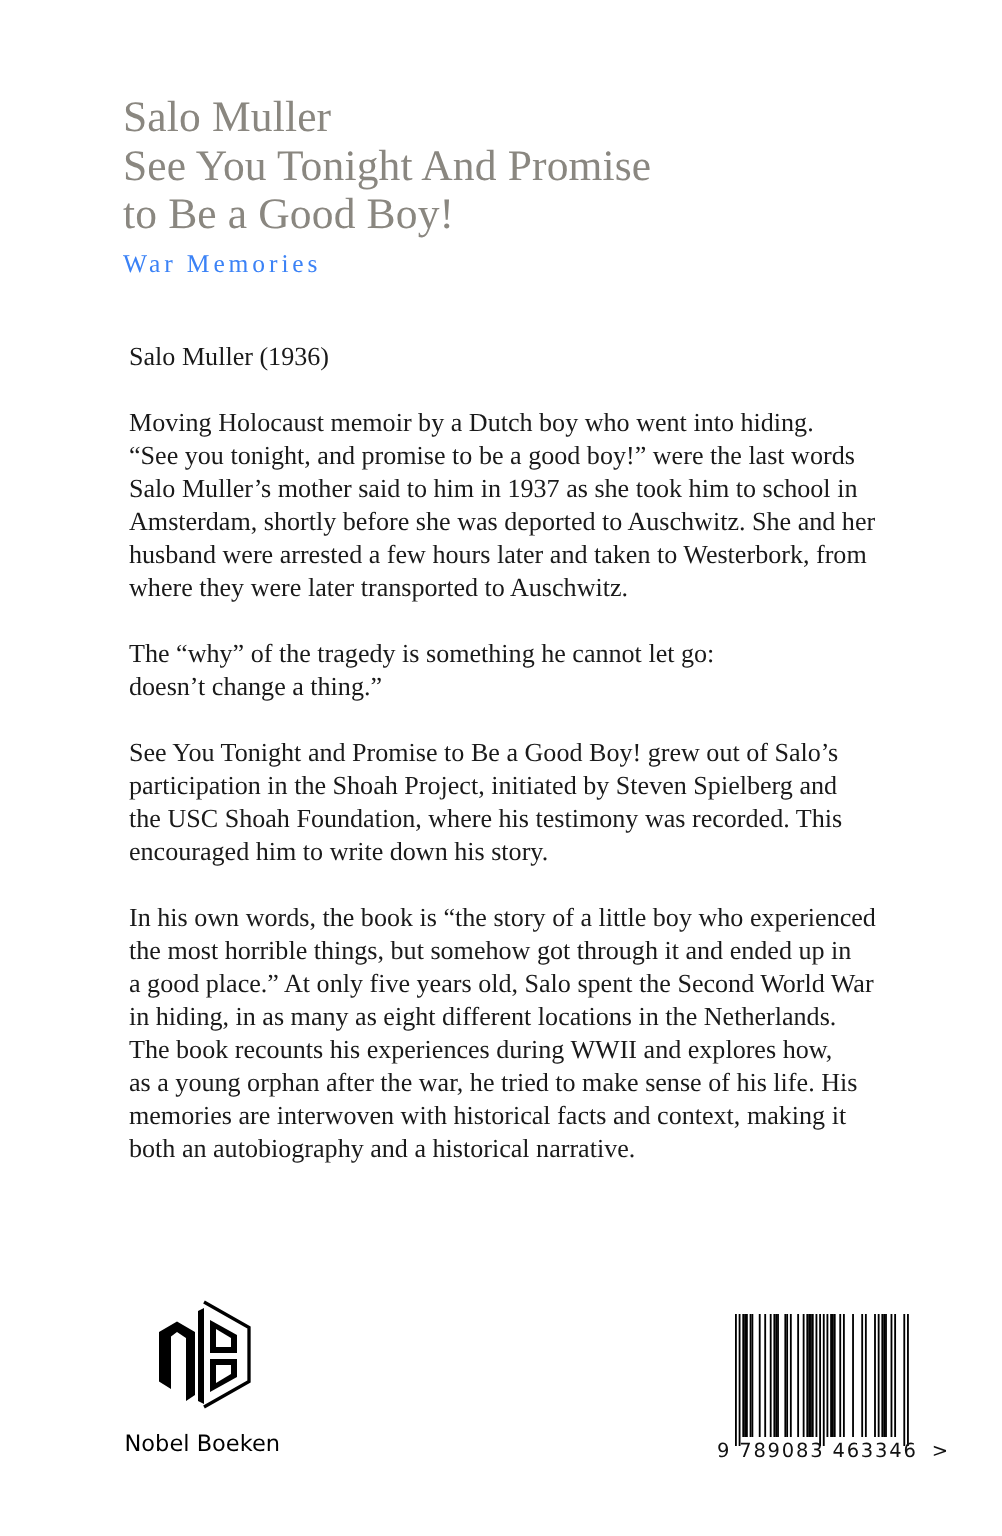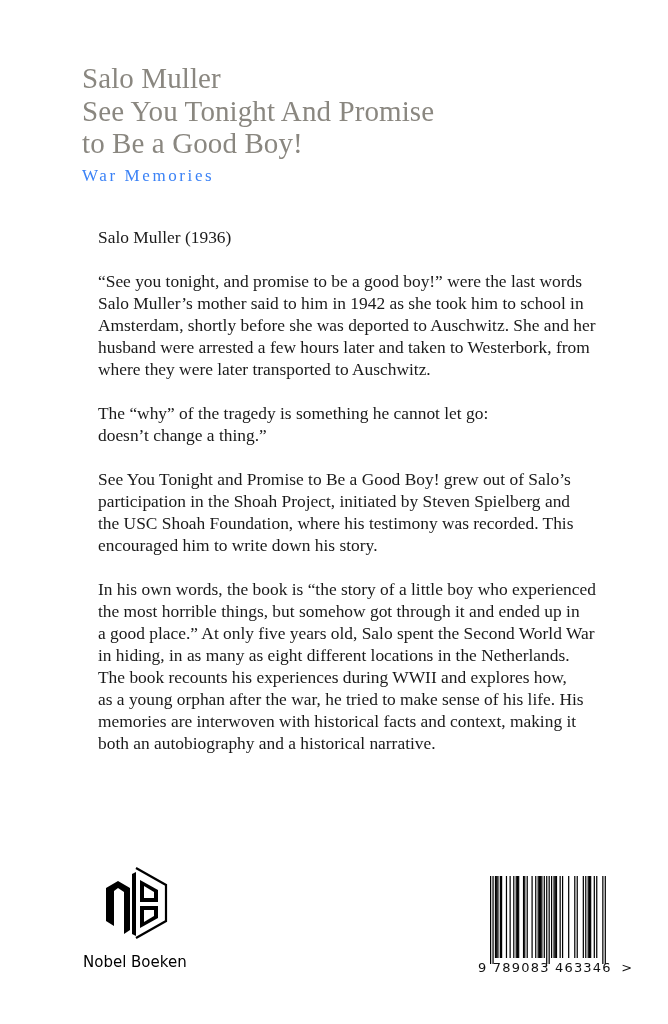--- a/index.html
+++ b/index.html
@@ -14,21 +14,21 @@
     .subtitle {
       font-family: "Liberation Serif", "DejaVu Serif", serif;
       font-size: 17px; letter-spacing: 2.6px; color: #3b82f6;
       margin-top: 6px; white-space: nowrap;
     }
     .body-text {
       position: absolute; left: 66px; top: 226px; width: 560px;
       font-family: "Liberation Serif", "DejaVu Serif", serif;
       font-size: 17.4px; line-height: 22px; color: #1a1a1a;
     }
-    .body-text p { margin: 0 0 22px 16px; }
+    .body-text p { margin: 0 0 22px 4px; }
     .body-text .line { display: block; white-space: nowrap; }
     .logo { position: absolute; left: 88px; top: 866px; width: 64px; height: 74px; }
     .publisher {
       position: absolute; left: 67px; top: 953px;
       font-family: "DejaVu Sans", "Liberation Sans", sans-serif;
       font-size: 15px; color: #000000; white-space: nowrap;
     }
     .barcode { position: absolute; left: 470px; top: 876px; width: 160px; height: 110px; }
     .barcode-digits {
       position: absolute; left: 462px; top: 960px;
@@ -46,22 +46,23 @@
     <div class="title-line">See You Tonight And Promise</div>
     <div class="title-line">to Be a Good Boy!</div>
     <div class="subtitle">War Memories</div>
   </div>
 
   <div class="body-text">
     <p>
       <span class="line">Salo Muller (1936)</span>
     </p>
     <p>
+      <span class="line">Moving Holocaust memoir by a Dutch boy who went into hiding.</span>
       <span class="line">“See you tonight, and promise to be a good boy!” were the last words</span>
-      <span class="line">Salo Muller’s mother said to him in 1942 as she took him to school in</span>
+      <span class="line">Salo Muller’s mother said to him in 1937 as she took him to school in</span>
       <span class="line">Amsterdam, shortly before she was deported to Auschwitz. She and her</span>
       <span class="line">husband were arrested a few hours later and taken to Westerbork, from</span>
       <span class="line">where they were later transported to Auschwitz.</span>
     </p>
     <p>
       <span class="line">The “why” of the tragedy is something he cannot let go:</span>
       <span class="line">doesn’t change a thing.”</span>
     </p>
     <p>
       <span class="line">See You Tonight and Promise to Be a Good Boy! grew out of Salo’s</span>

